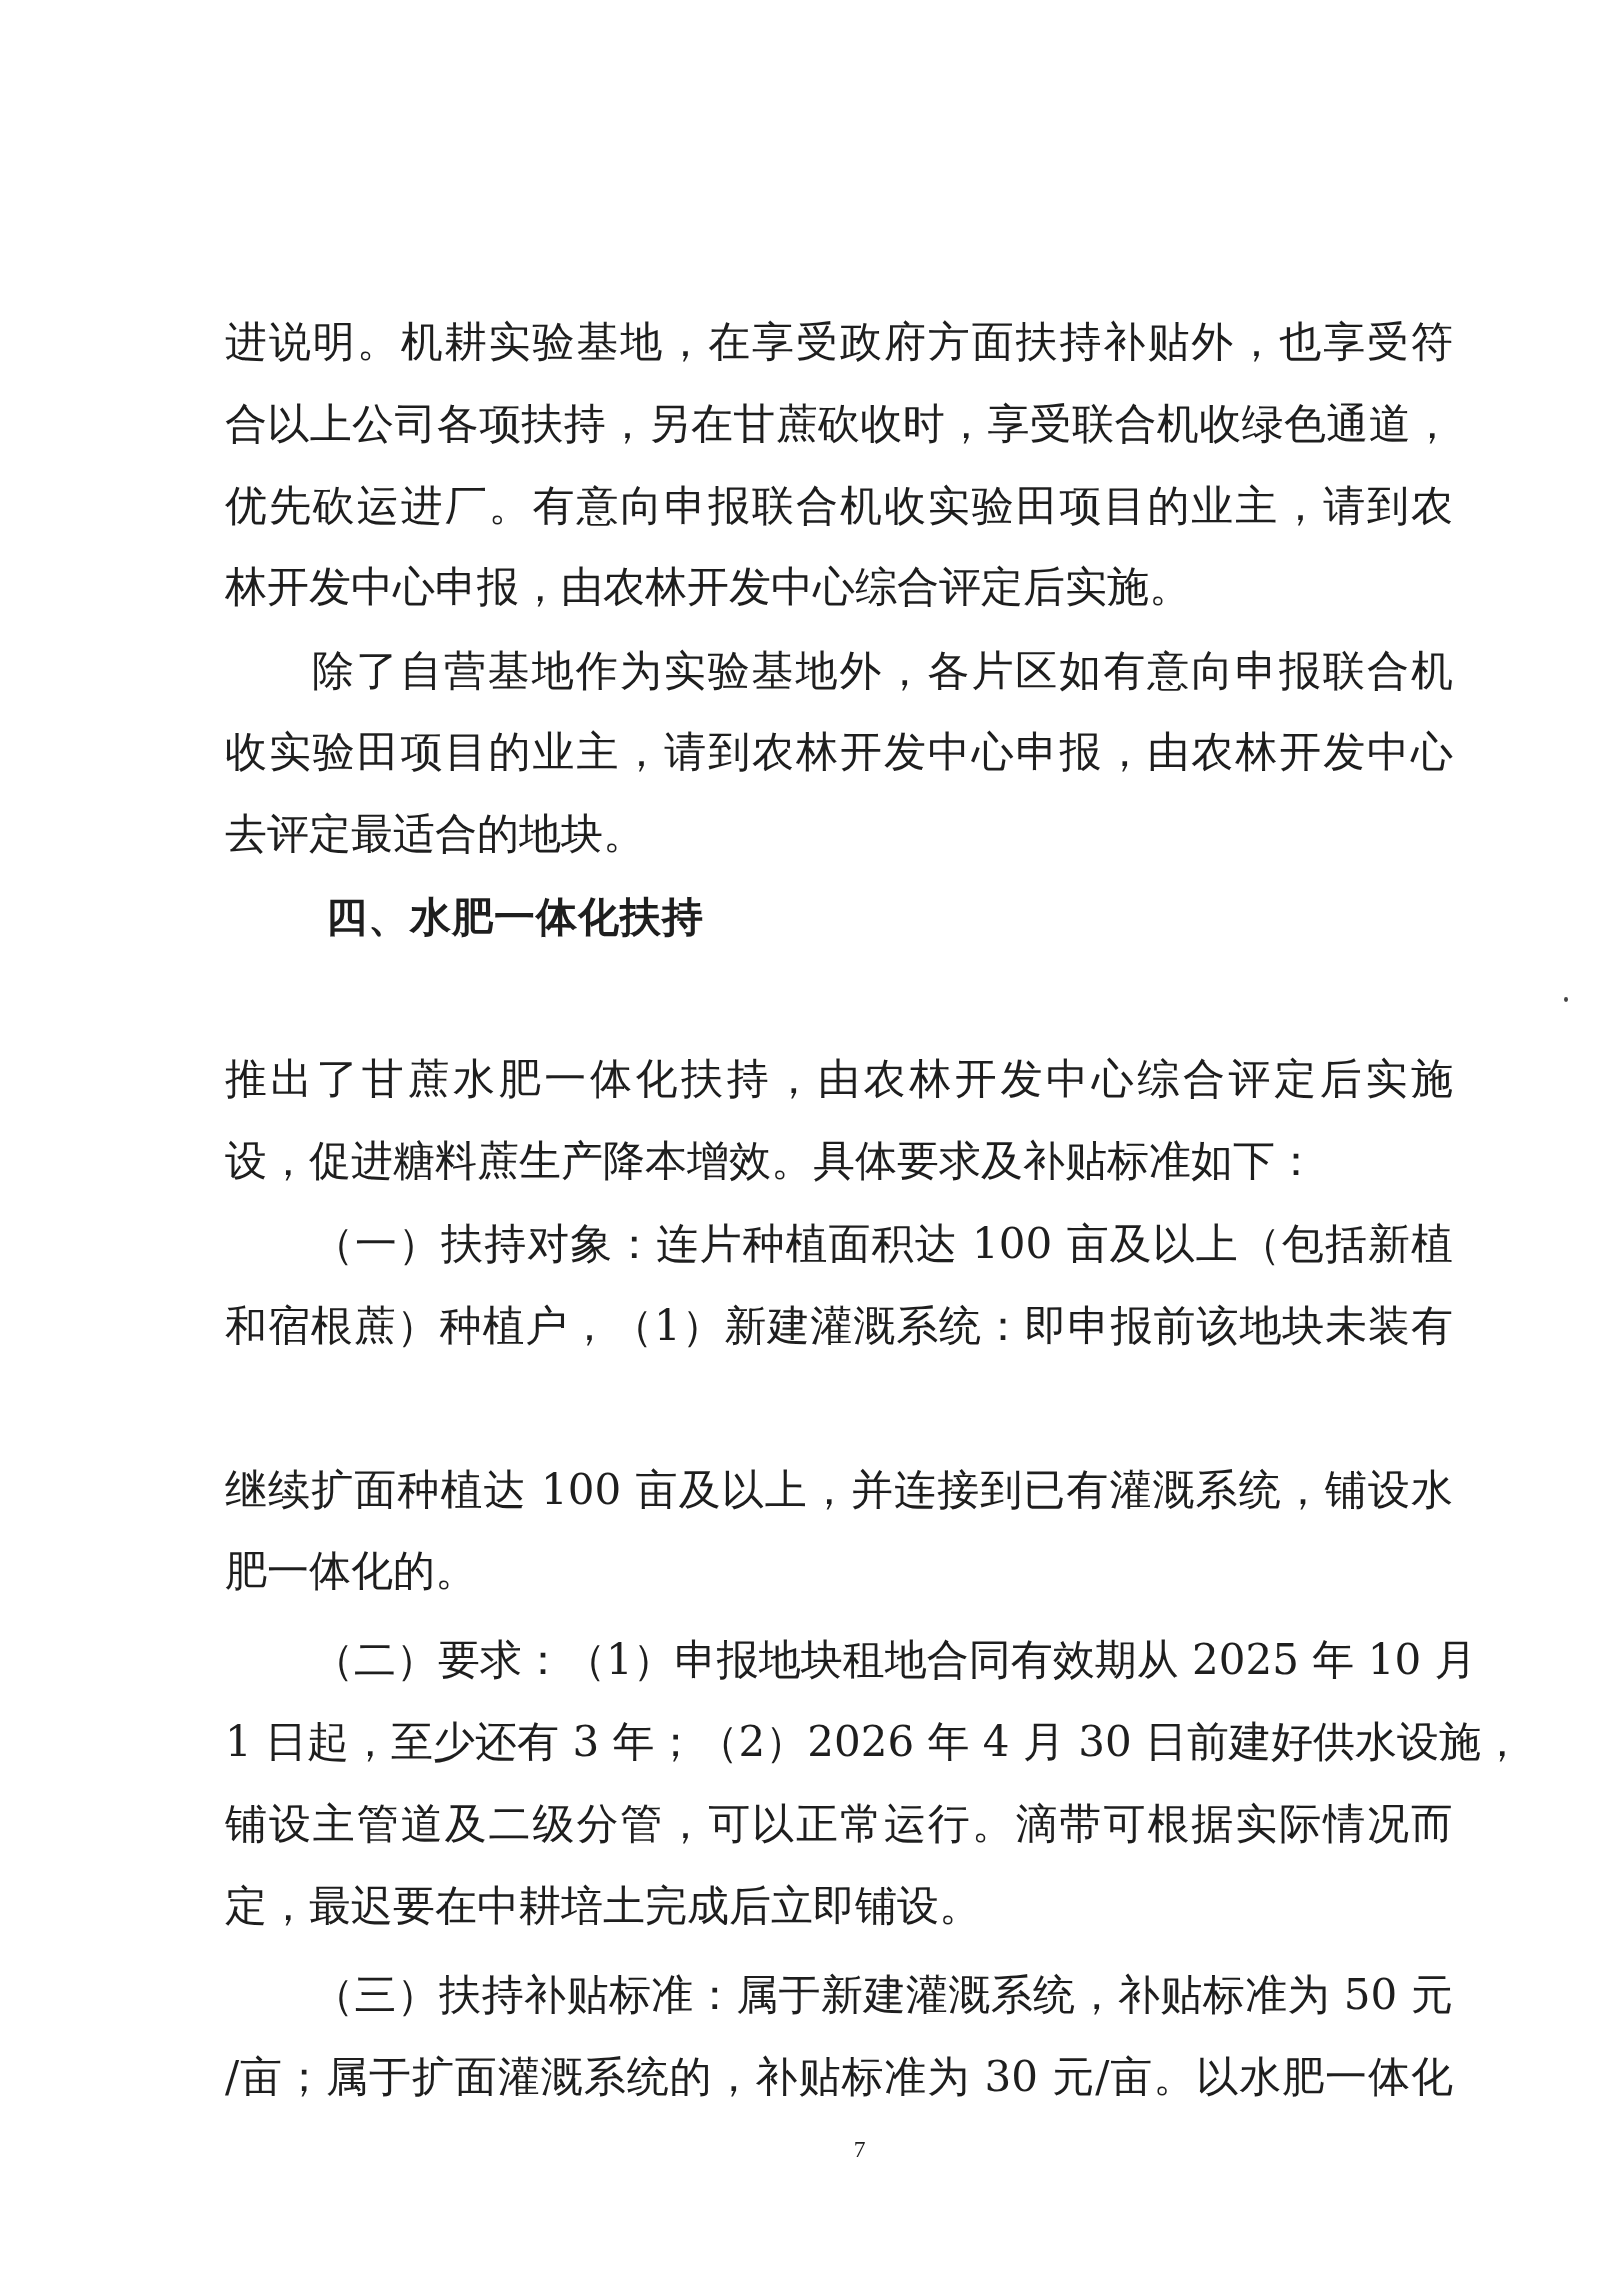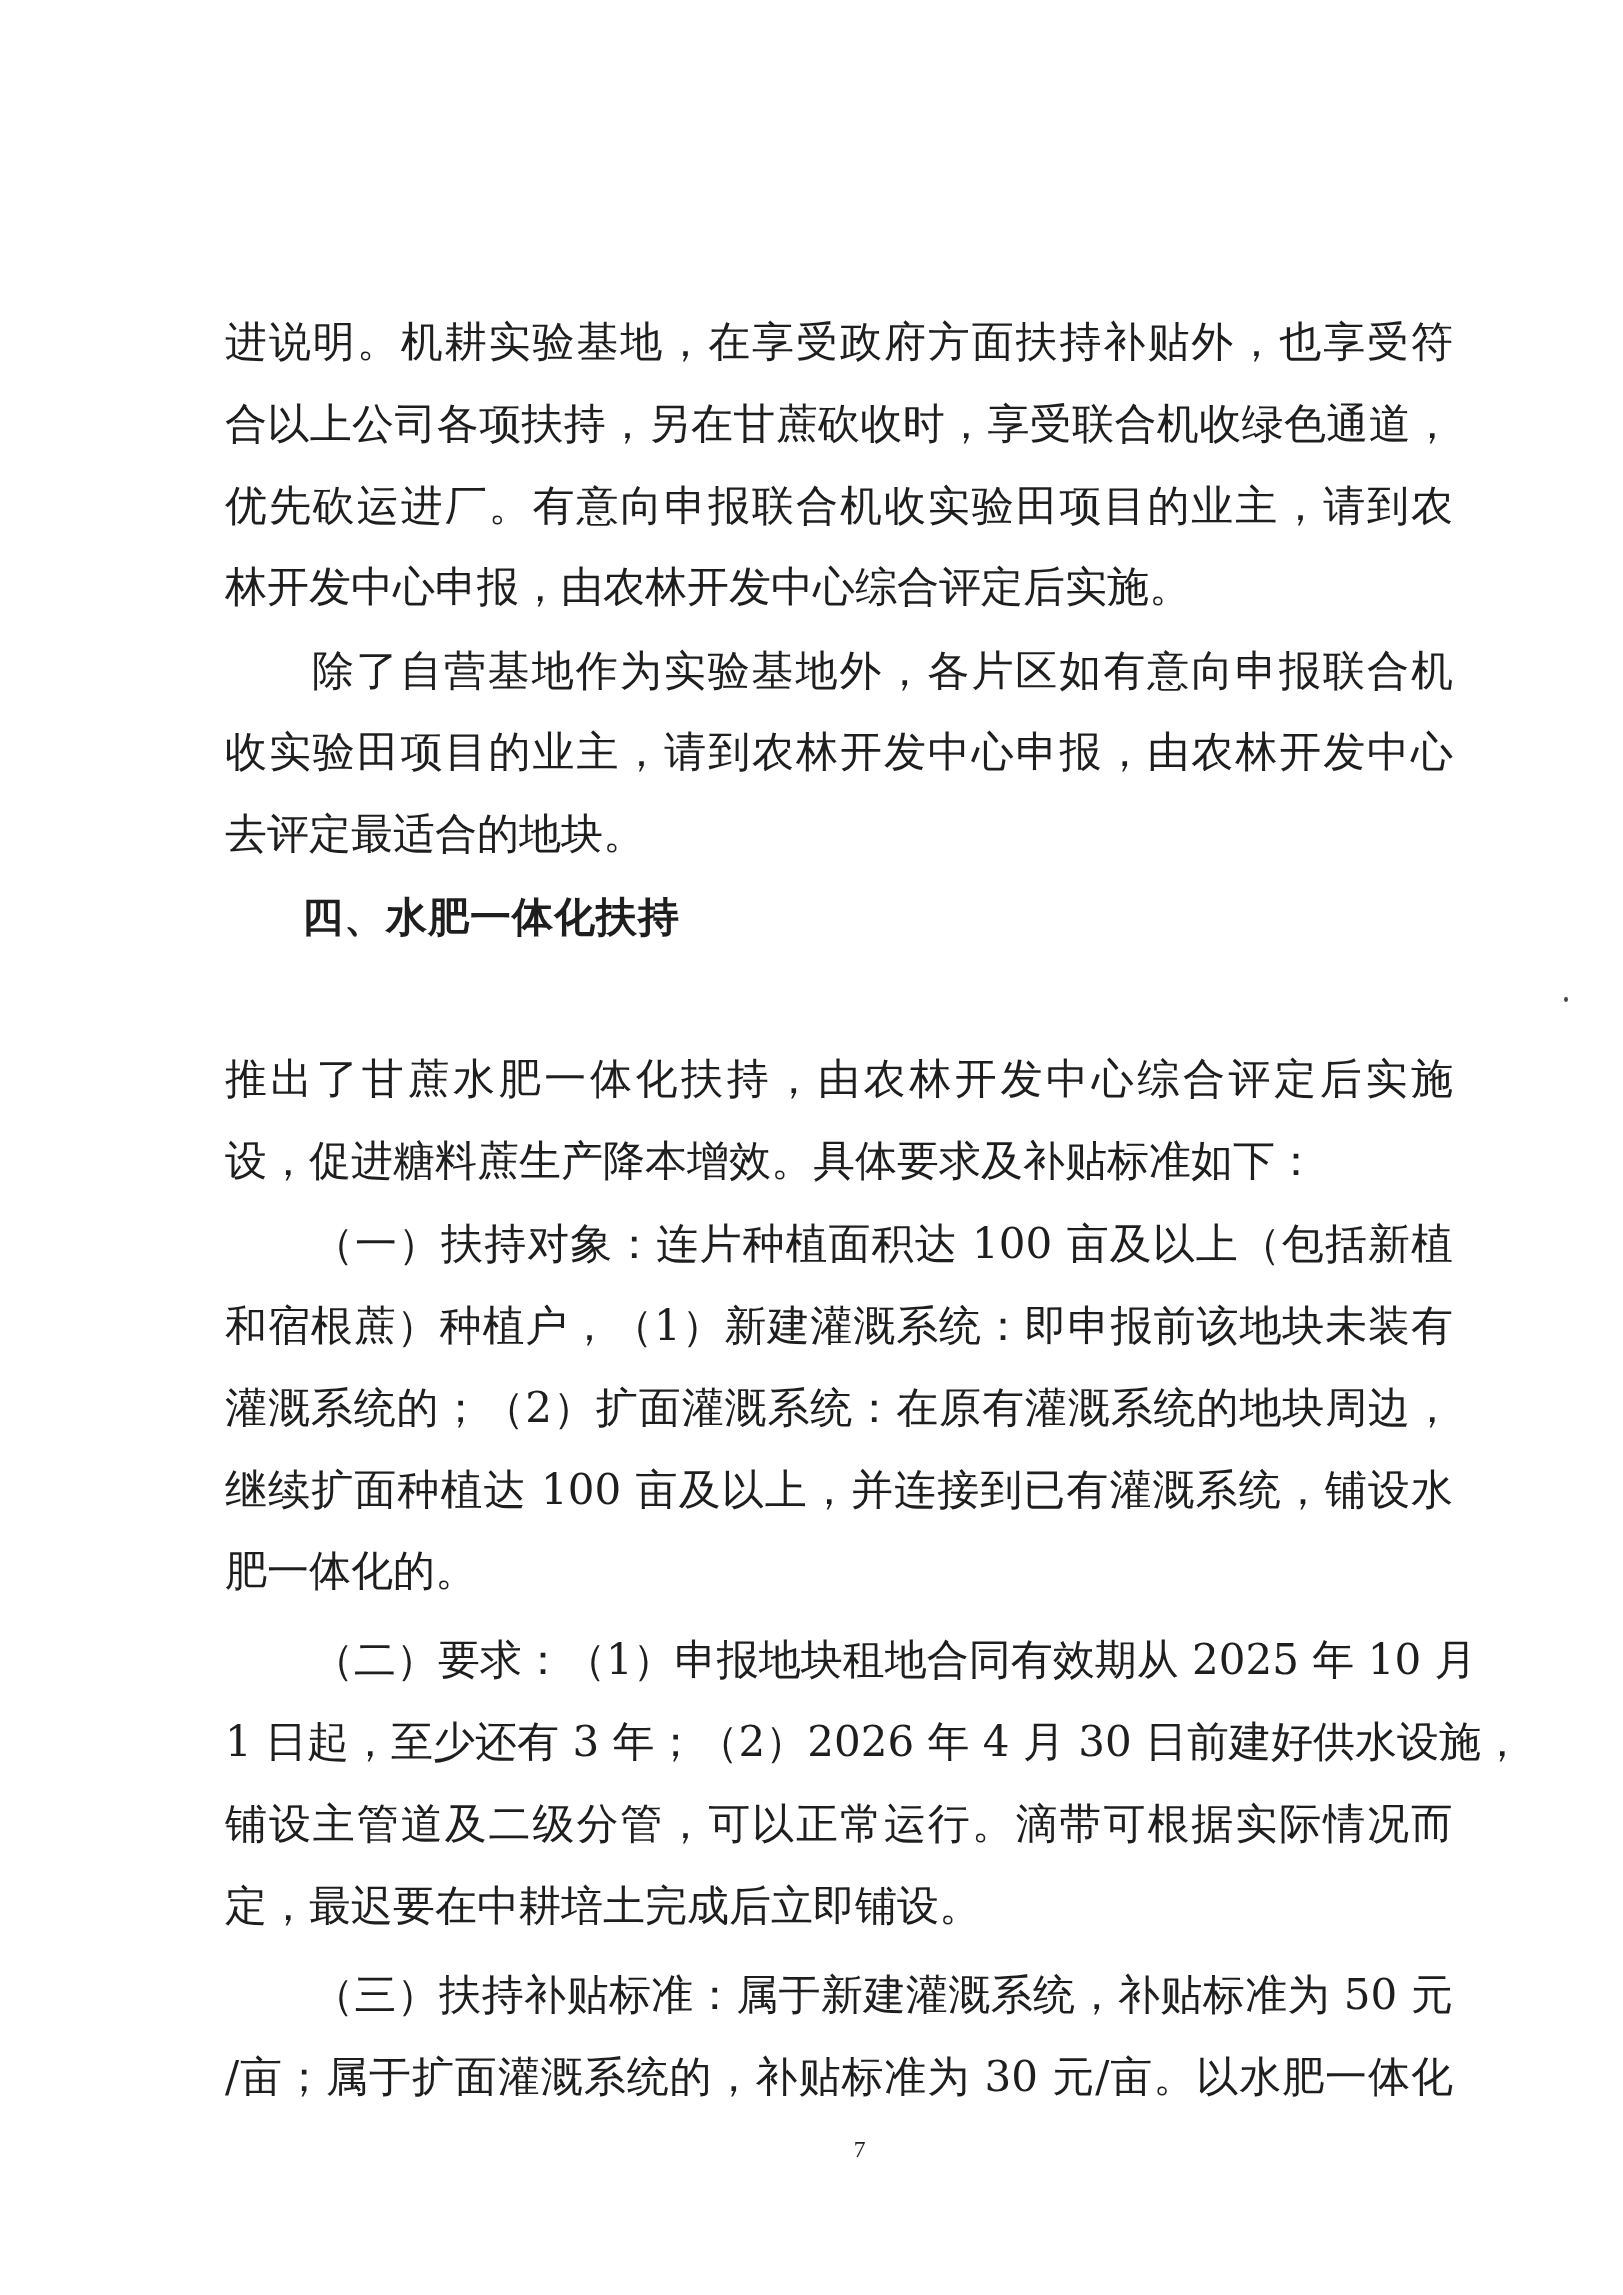--- a/index.html
+++ b/index.html
@@ -36,21 +36,21 @@
   }
   .line.last {
     text-align-last: left;
   }
   .line.indent {
     left: 312px;
     width: 1141px;
   }
   .heading {
     position: absolute;
-    left: 302px;
+    left: 326px;
     height: 51px;
     font-family: "DejaVu Sans", "Liberation Sans", sans-serif;
     font-weight: bold;
     font-size: 41px;
     line-height: 51px;
     white-space: nowrap;
     letter-spacing: 1px;
   }
   .page-number {
     position: absolute;
@@ -84,21 +84,20 @@
   <div class="line" style="top:726px;">收实验田项目的业主，请到农林开发中心申报，由农林开发中心</div>
   <div class="line last" style="top:808px;">去评定最适合的地块。</div>
 
   <div class="heading" style="top:892px;">四、水肥一体化扶持</div>
 
   <div class="line" style="top:1053px;">推出了甘蔗水肥一体化扶持，由农林开发中心综合评定后实施</div>
   <div class="line last" style="top:1135px;">设，促进糖料蔗生产降本增效。具体要求及补贴标准如下：</div>
 
   <div class="line indent" style="top:1218px;">（一）扶持对象：连片种植面积达 100 亩及以上（包括新植</div>
   <div class="line" style="top:1300px;">和宿根蔗）种植户，（1）新建灌溉系统：即申报前该地块未装有</div>
-  <div class="line" style="top:1382px;">灌溉系统的；（2）扩面灌溉系统：在原有灌溉系统的地块周边，</div>
   <div class="line" style="top:1464px;">继续扩面种植达 100 亩及以上，并连接到已有灌溉系统，铺设水</div>
   <div class="line last" style="top:1545px;">肥一体化的。</div>
 
   <div class="line indent" style="top:1634px;">（二）要求：（1）申报地块租地合同有效期从 2025 年 10 月</div>
   <div class="line" style="top:1716px;">1 日起，至少还有 3 年；（2）2026 年 4 月 30 日前建好供水设施，</div>
   <div class="line" style="top:1798px;">铺设主管道及二级分管，可以正常运行。滴带可根据实际情况而</div>
   <div class="line last" style="top:1880px;">定，最迟要在中耕培土完成后立即铺设。</div>
 
   <div class="line indent" style="top:1969px;">（三）扶持补贴标准：属于新建灌溉系统，补贴标准为 50 元</div>
   <div class="line" style="top:2051px;">/亩；属于扩面灌溉系统的，补贴标准为 30 元/亩。以水肥一体化</div>

